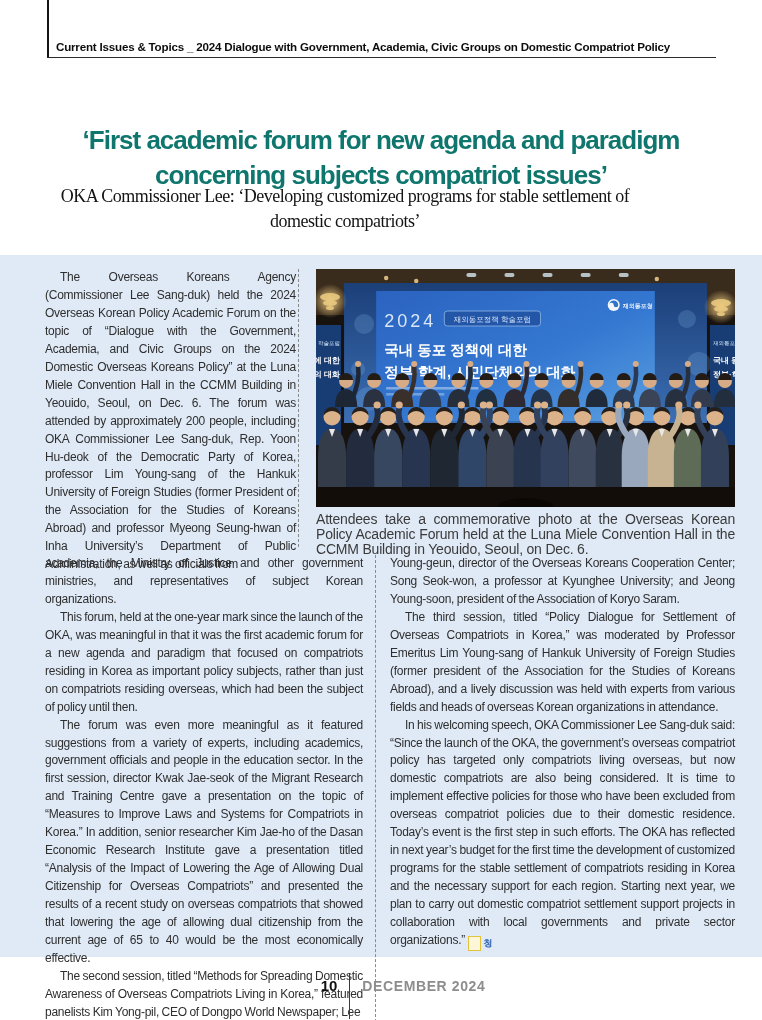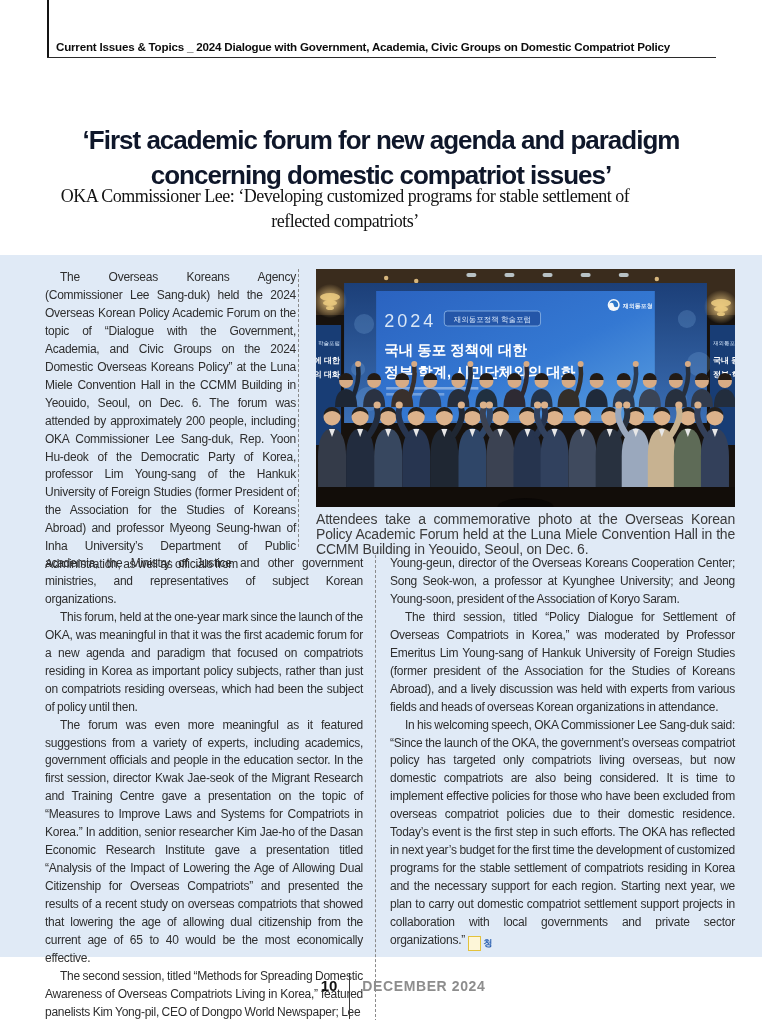--- a/index.html
+++ b/index.html
@@ -6,21 +6,21 @@
   .page{position:relative;width:762px;height:1020px;background:#ffffff;overflow:hidden;
         font-family:"Liberation Sans",sans-serif;color:#2e2e2e;}
 
   
   .corner-rule{position:absolute;left:47px;top:0;width:2px;height:57px;background:#141414;}
   .kicker{position:absolute;left:56px;top:40px;font-size:11.6px;font-weight:bold;color:#0d0d0d;
           letter-spacing:-0.2px;white-space:nowrap;}
   .kicker-rule{position:absolute;left:47px;top:57px;width:669px;height:1px;background:#2b2b2b;}
 
   
-  .title{position:absolute;top:106px;left:0;width:762px;text-align:center;color:#0f172a;
+  .title{position:absolute;top:106px;left:0;width:762px;text-align:center;color:#0f766e;
          font-weight:bold;font-size:26px;line-height:35px;letter-spacing:-1px;}
   .subtitle{position:absolute;top:184px;left:0;width:690px;text-align:center;
             font-family:"Liberation Serif",serif;font-size:18px;line-height:25px;color:#141414;
             letter-spacing:-0.5px;}
 
   
   .band{position:absolute;top:255px;left:0;width:762px;height:702px;background:#e0eaf6;}
 
   .upper{position:absolute;left:45px;top:14px;width:690px;display:flex;}
   .col-narrow{width:251px;font-size:12px;line-height:18.1px;text-align:justify;
@@ -56,25 +56,25 @@
 <body>
 
 <div class="page">
 
   <div class="corner-rule"></div>
   <div class="kicker">Current Issues &amp; Topics _ 2024 Dialogue with Government, Academia, Civic Groups on Domestic Compatriot Policy</div>
   <div class="kicker-rule"></div>
 
   <h1 class="title">
     <div>‘First academic forum for new agenda and paradigm</div>
-    <div>concerning domestic compatriot issues’</div>
+    <div>concerning subjects compatriot issues’</div>
   </h1>
   <div class="subtitle">
     <div>OKA Commissioner Lee: ‘Developing customized programs for stable settlement of</div>
-    <div>reflected compatriots’</div>
+    <div>domestic compatriots’</div>
   </div>
 
   <div class="band">
 
     <div class="upper">
       <div class="col-narrow body-text">
         <p>The Overseas Koreans Agency (Commissioner Lee Sang-duk) held the 2024 Overseas Korean Policy Academic Forum on the topic of “Dialogue with the Government, Academia, and Civic Groups on the 2024 Domestic Overseas Koreans Policy” at the Luna Miele Convention Hall in the CCMM Building in Yeouido, Seoul, on Dec. 6. The forum was attended by approximately 200 people, including OKA Commissioner Lee Sang-duk, Rep. Yoon Hu-deok of the Democratic Party of Korea, professor Lim Young-sang of the Hankuk University of Foreign Studies (former President of the Association for the Studies of Koreans Abroad) and professor Myeong Seung-hwan of Inha University’s Department of Public Administration, as well as officials from</p>
       </div>
       <div class="vdash1"></div>
       <div class="photo-col">

